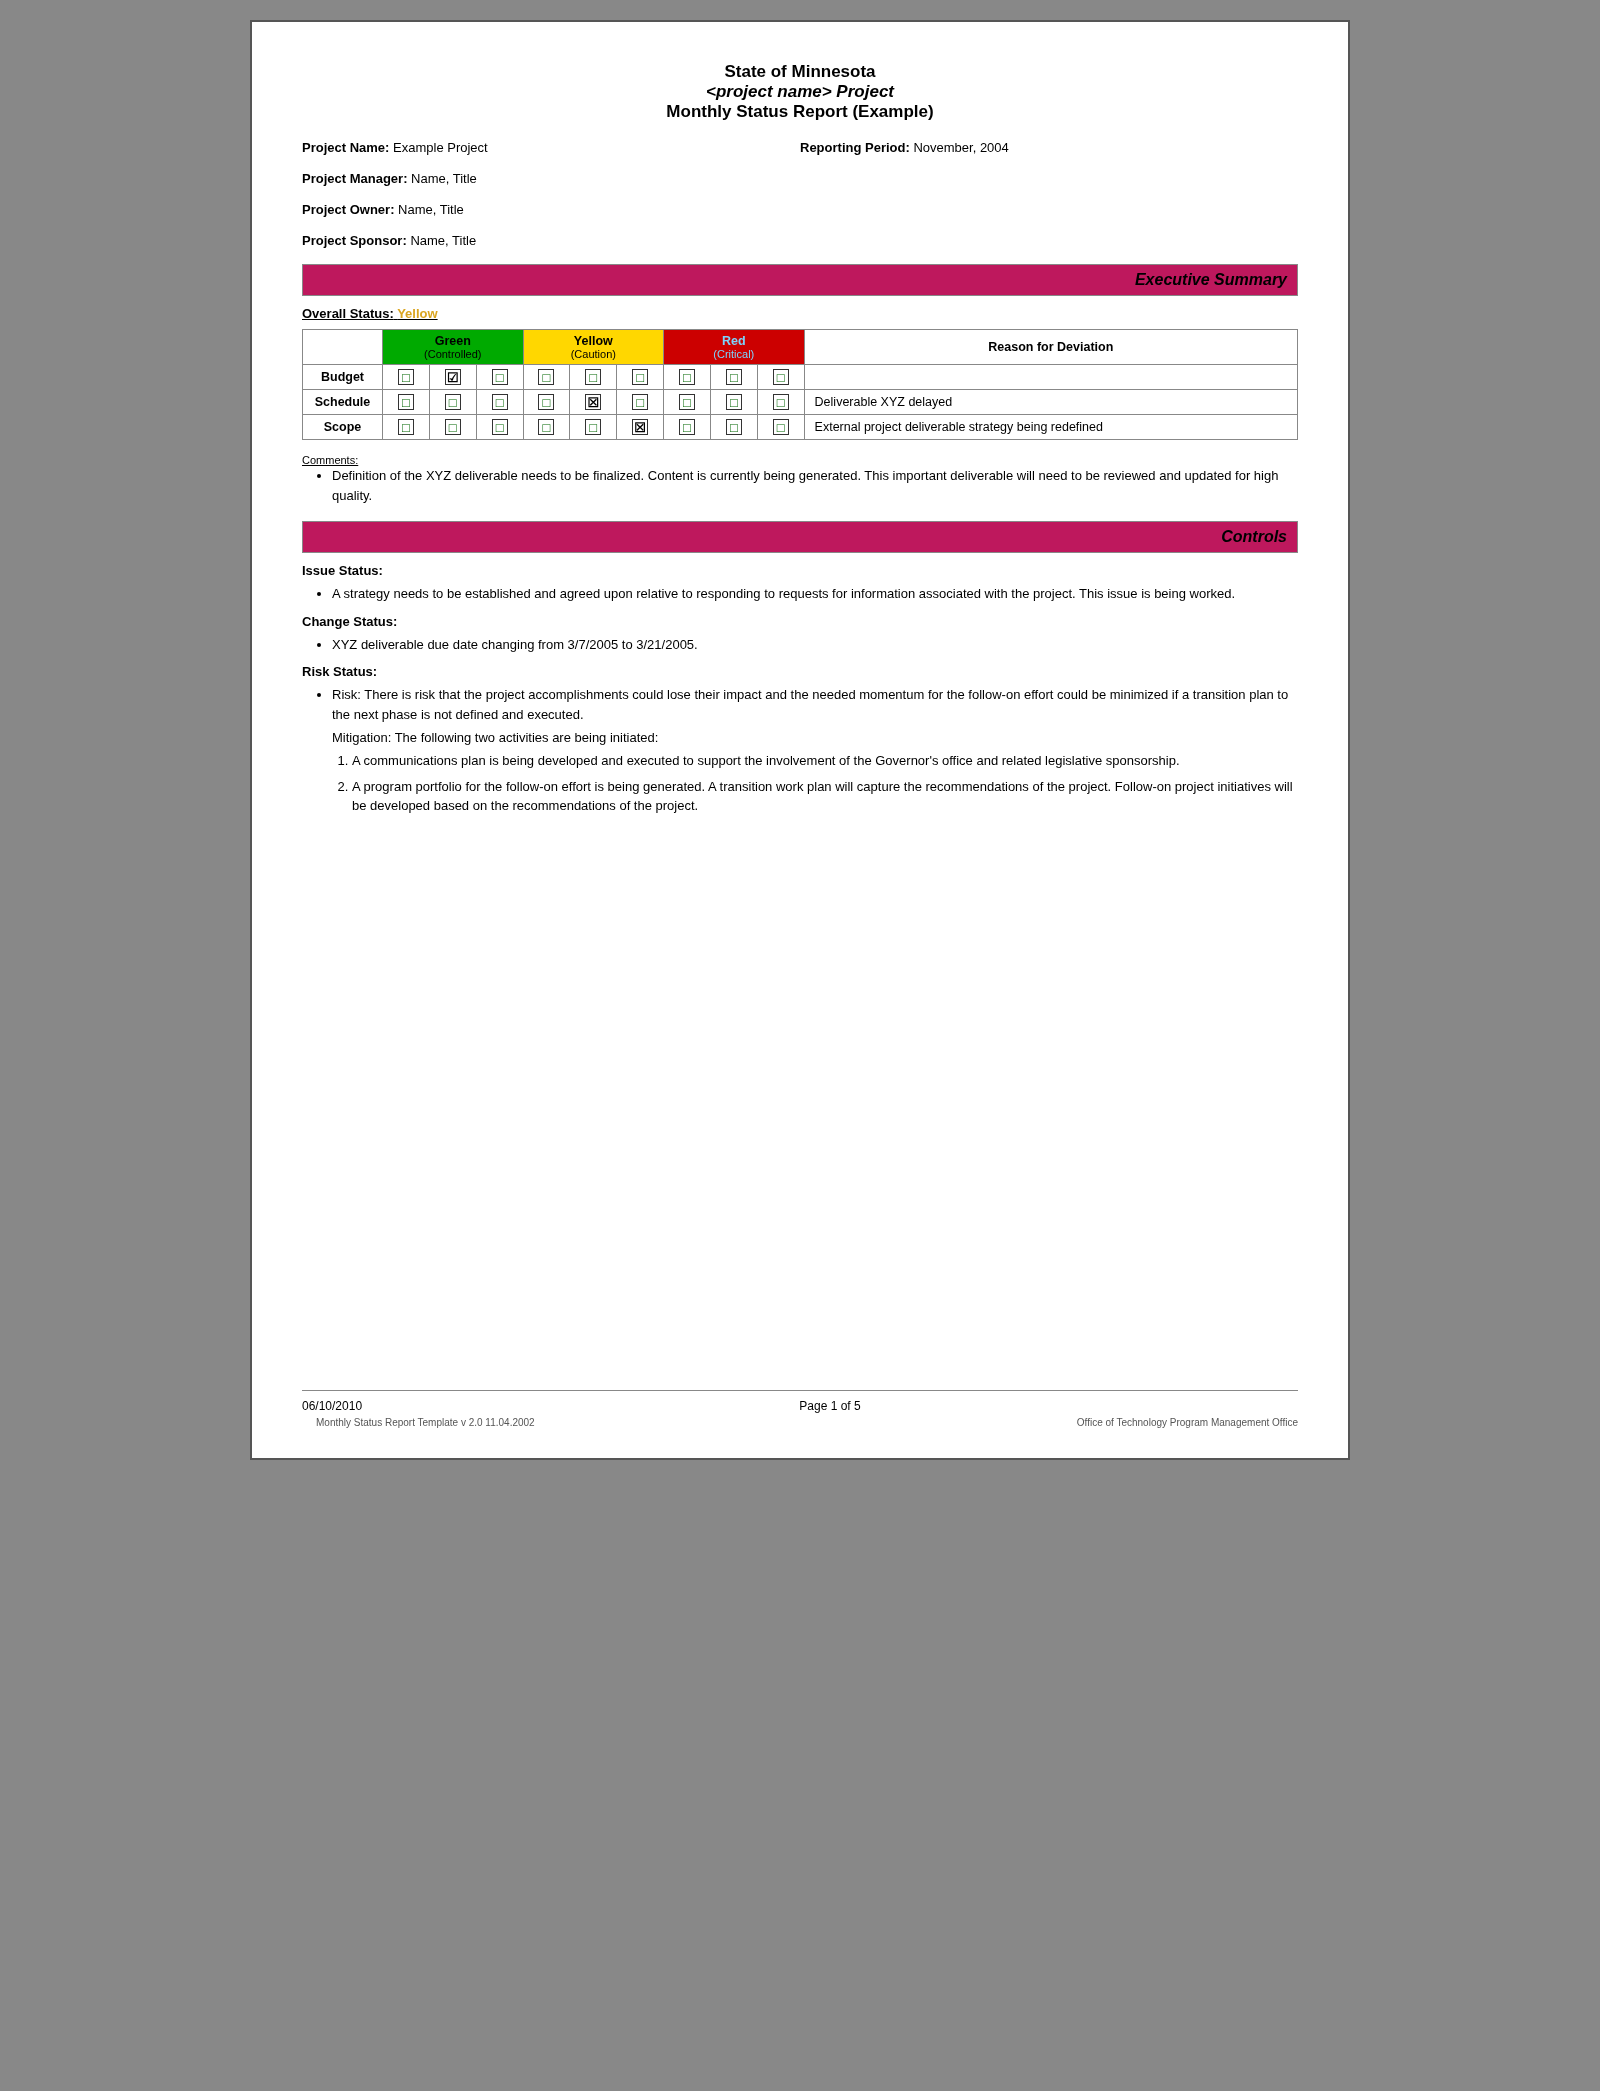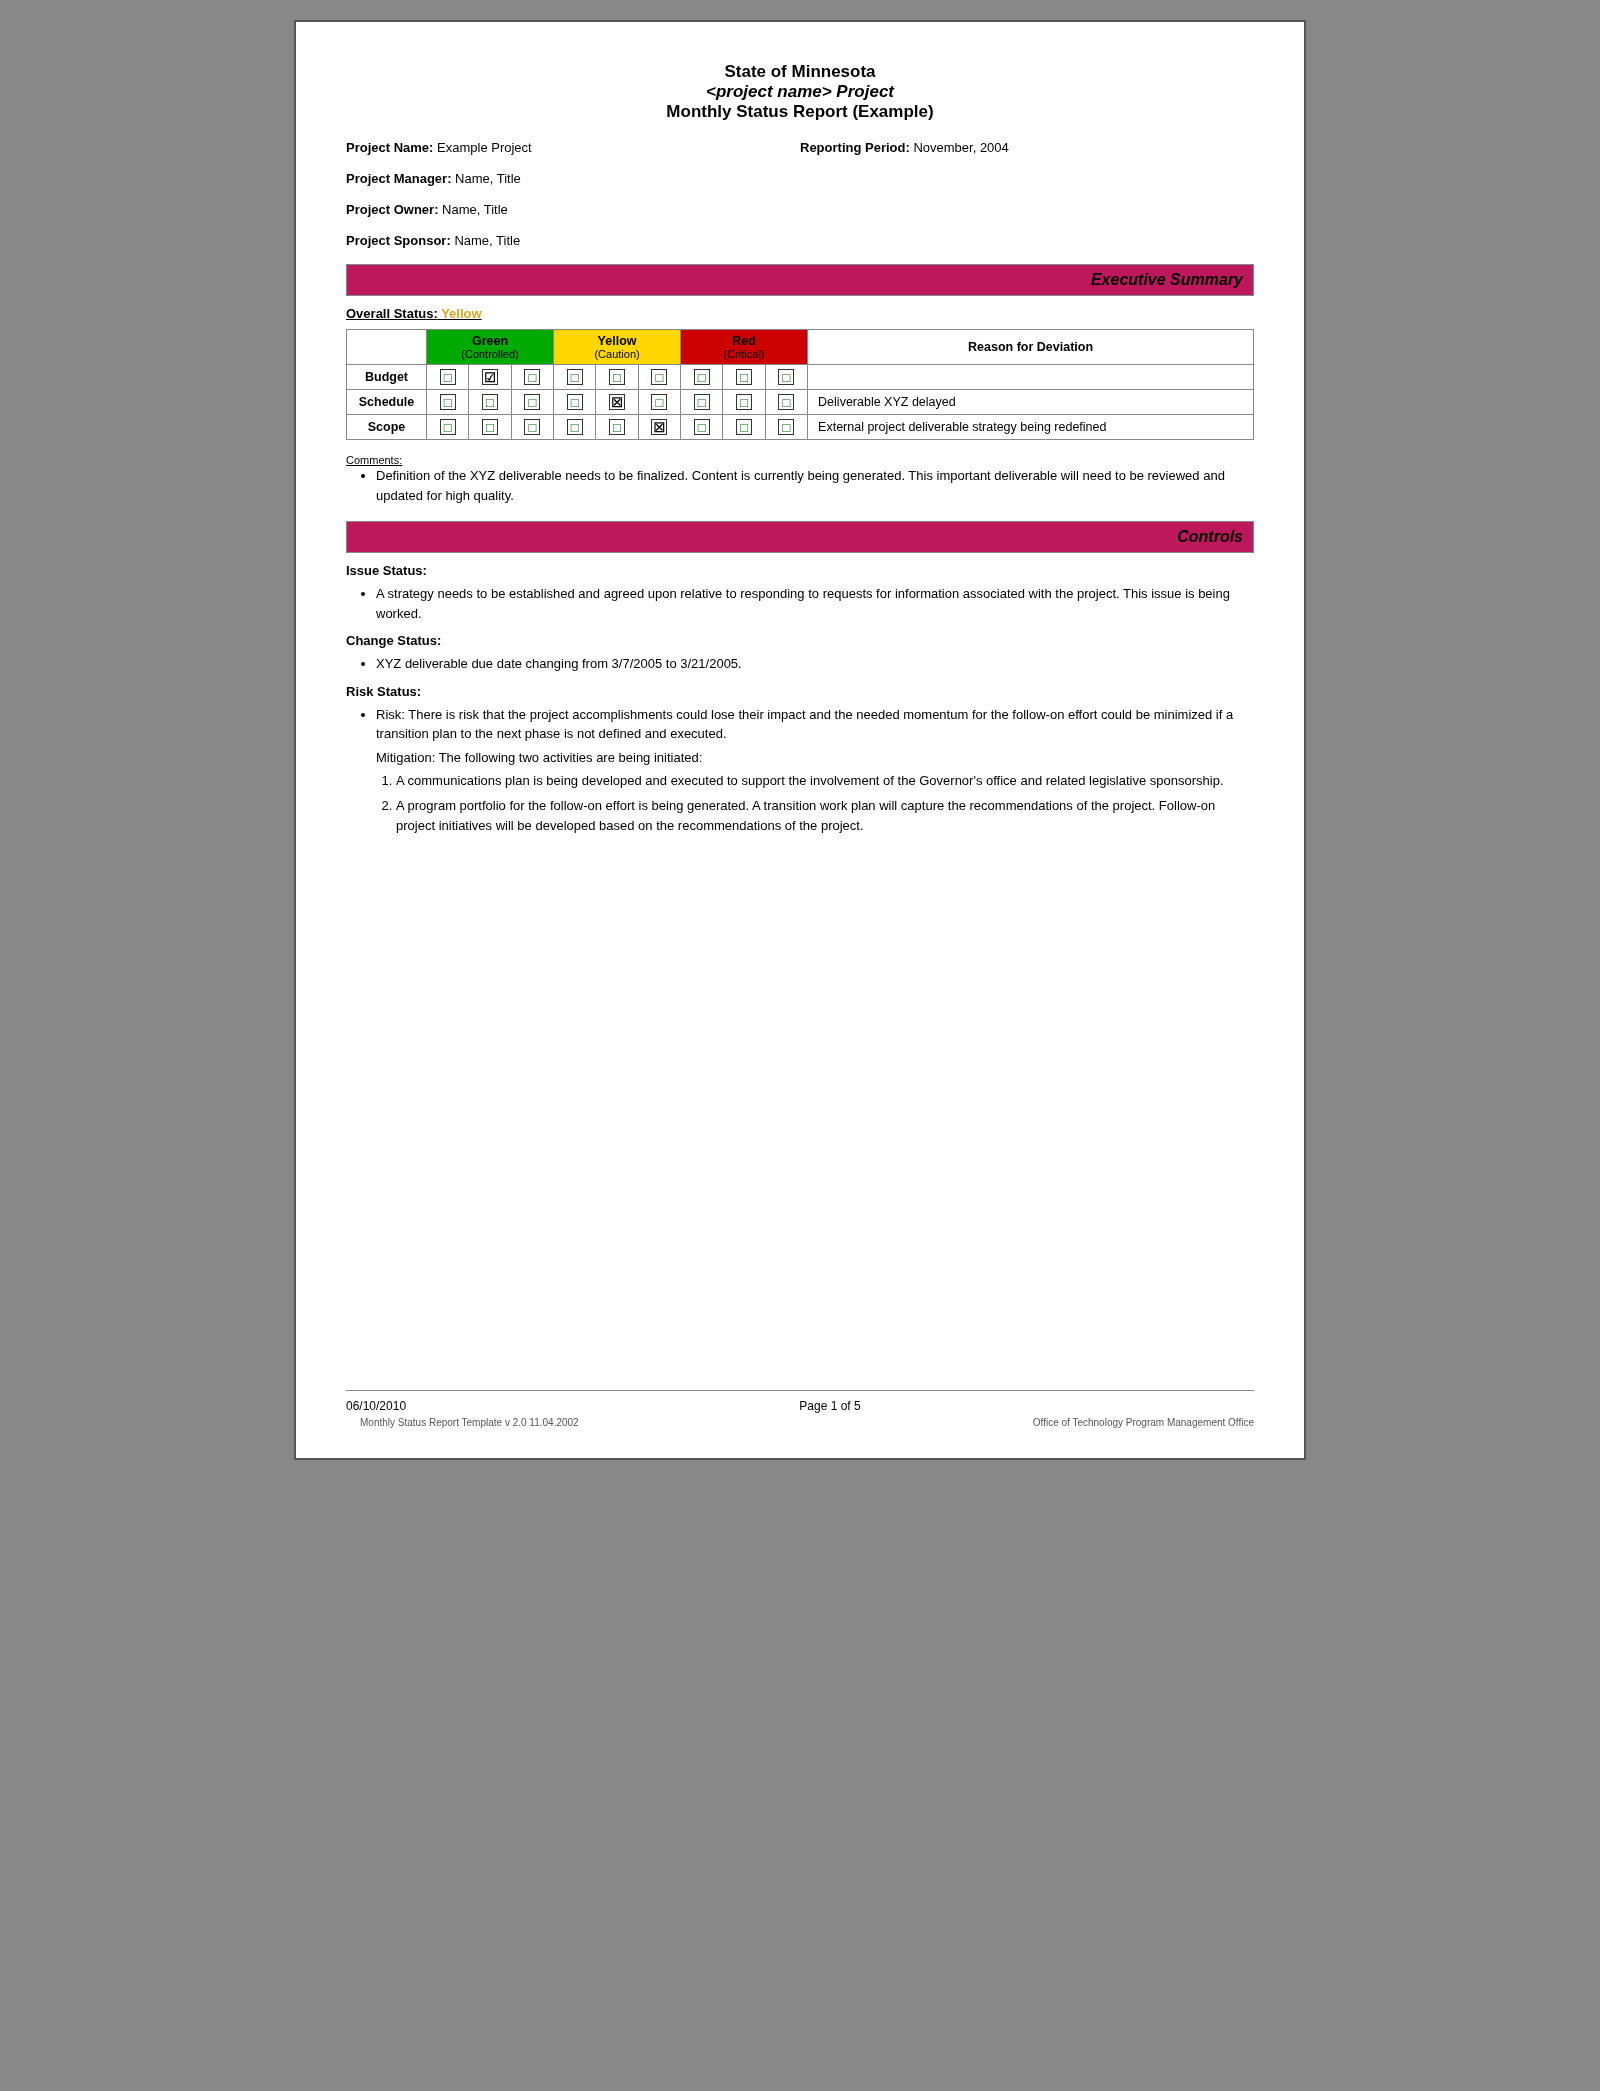--- a/index.html
+++ b/index.html
@@ -7,21 +7,21 @@
       background: #888;
       display: flex;
       justify-content: center;
       align-items: flex-start;
       min-height: 100vh;
       padding: 20px;
       font-family: Arial, sans-serif;
     }
     .page {
       background: #fff;
-      width: 1012px;
+      width: 1100px;
       min-height: 1440px;
       border: 2px solid #555;
       padding: 40px 50px 30px 50px;
       position: relative;
       display: flex;
       flex-direction: column;
     }
     .content {
       flex: 1;
     }
@@ -109,21 +109,21 @@
       color: #000;
       font-weight: bold;
     }
     .th-yellow {
       background: #FFD700;
       color: #000;
       font-weight: bold;
     }
     .th-red {
       background: #CC0000;
-      color: #000000;
+      color: #7dd3fc;
       font-weight: bold;
     }
     .th-sub {
       font-size: 11px;
       font-weight: normal;
     }
     .th-reason {
       font-weight: bold;
       background: #fff;
     }

